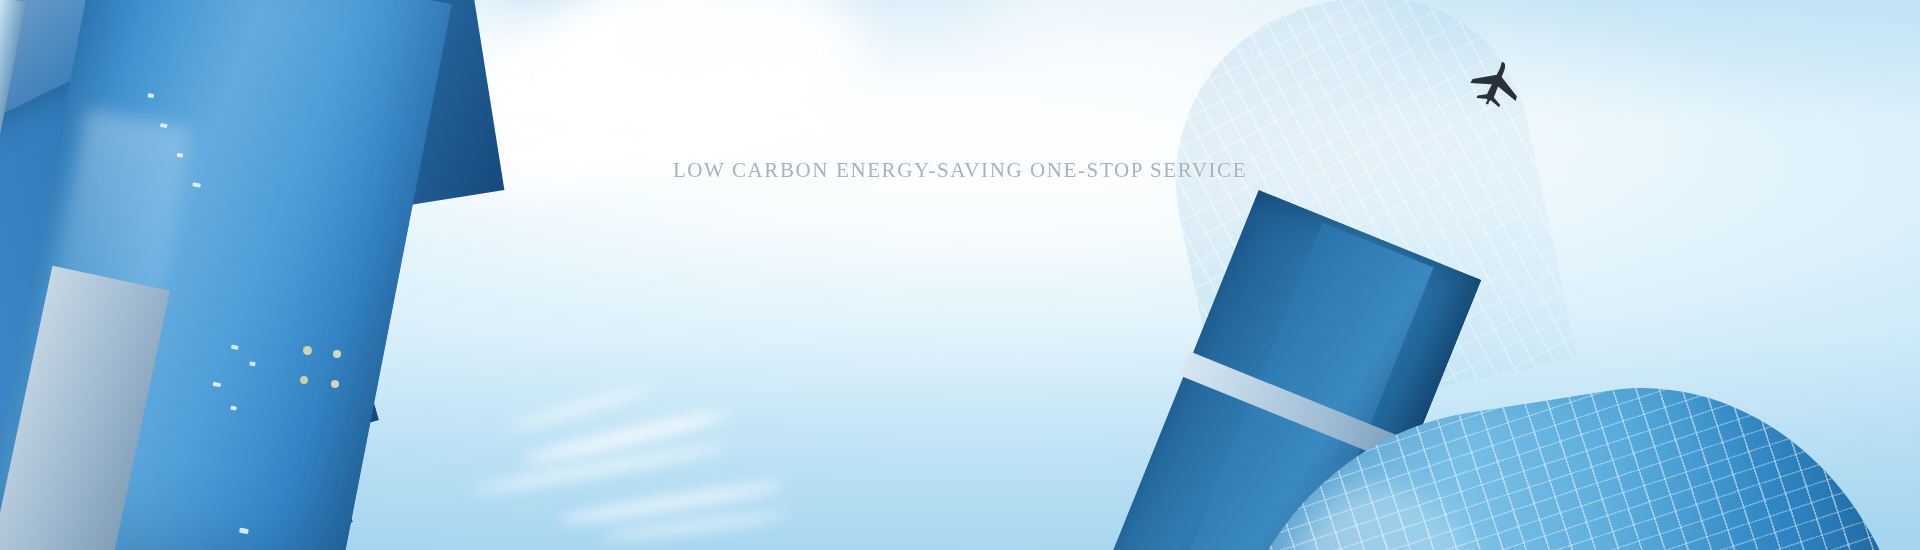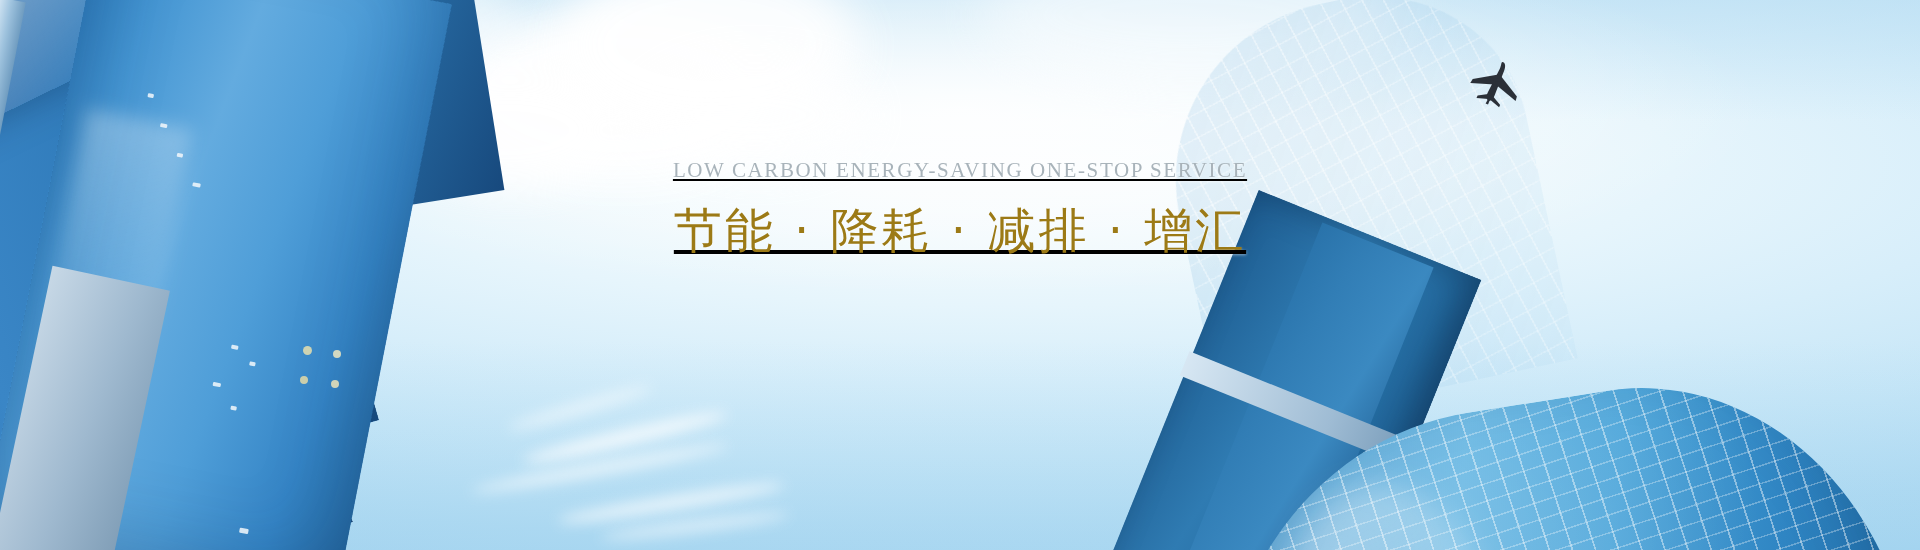--- a/index.html
+++ b/index.html
@@ -252,21 +252,20 @@
   .copy {
     position: absolute;
     left: 0;
     top: 0;
     width: 1920px;
     height: 487px;
     display: flex;
     flex-direction: column;
     align-items: center;
     pointer-events: none;
-    text-decoration: underline;
   }
 
   .eng-line {
     margin-top: 158px;
     font-family: "Liberation Serif", "DejaVu Serif", serif;
     font-size: 21px;
     letter-spacing: 1.6px;
     color: #a8b3ba;
     white-space: nowrap;
     text-shadow: 0 1px 2px rgba(255,255,255,.55);
@@ -390,16 +389,15 @@
         <ellipse cx="30" cy="45" rx="4.5" ry="3"></ellipse>
         <ellipse cx="39" cy="39" rx="4" ry="2.8"></ellipse>
         <ellipse cx="67" cy="43" rx="4.5" ry="3"></ellipse>
         <ellipse cx="58" cy="38" rx="4" ry="2.8"></ellipse>
       </g>
     </svg>
   </div>
 
   <div class="copy">
     <div class="eng-line">LOW CARBON ENERGY-SAVING ONE-STOP SERVICE</div>
-    <div class="sub-line">节能 · 降耗 · 减排 · 增汇</div>
   </div>
 
 </div>
 
 </body></html>

